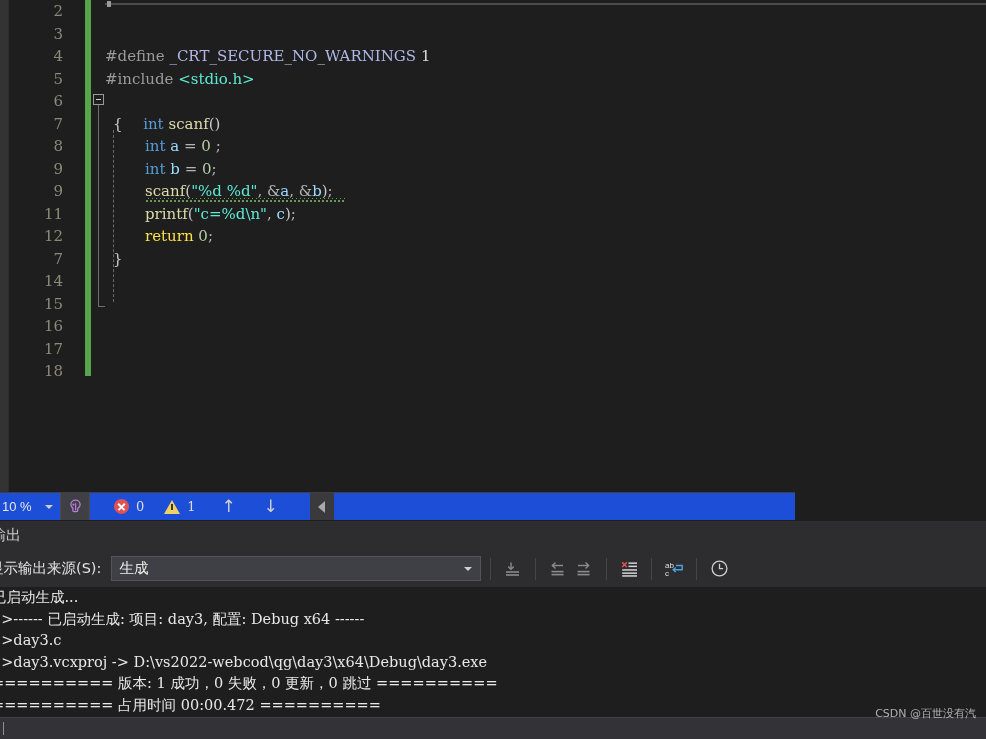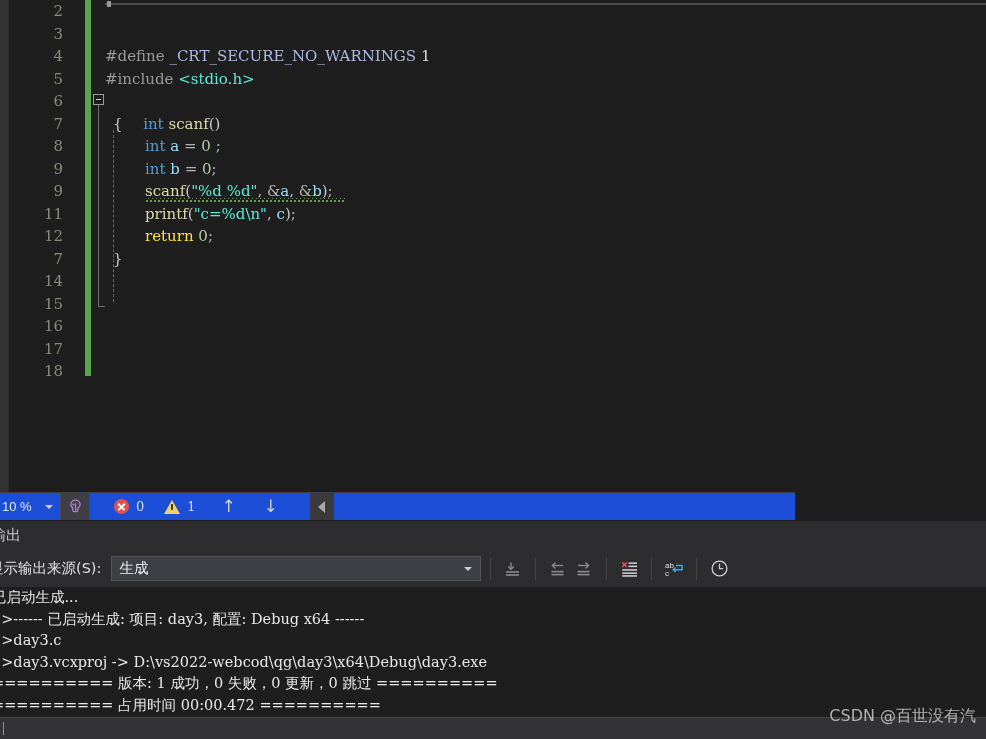--- a/index.html
+++ b/index.html
@@ -357,21 +357,21 @@
     background: #8f8f8f;
   }
 
   
   #watermark {
     position: absolute;
     right: 10px;
     top: 706px;
     color: #cfcfcf;
     opacity: 0.82;
-    font-size: 16px;
+    font-size: 11px;
     font-family: "DejaVu Sans", sans-serif;
     white-space: nowrap;
     pointer-events: none;
   }
 </style>
 </head>
 <body>
 
 <div id="app">
 

